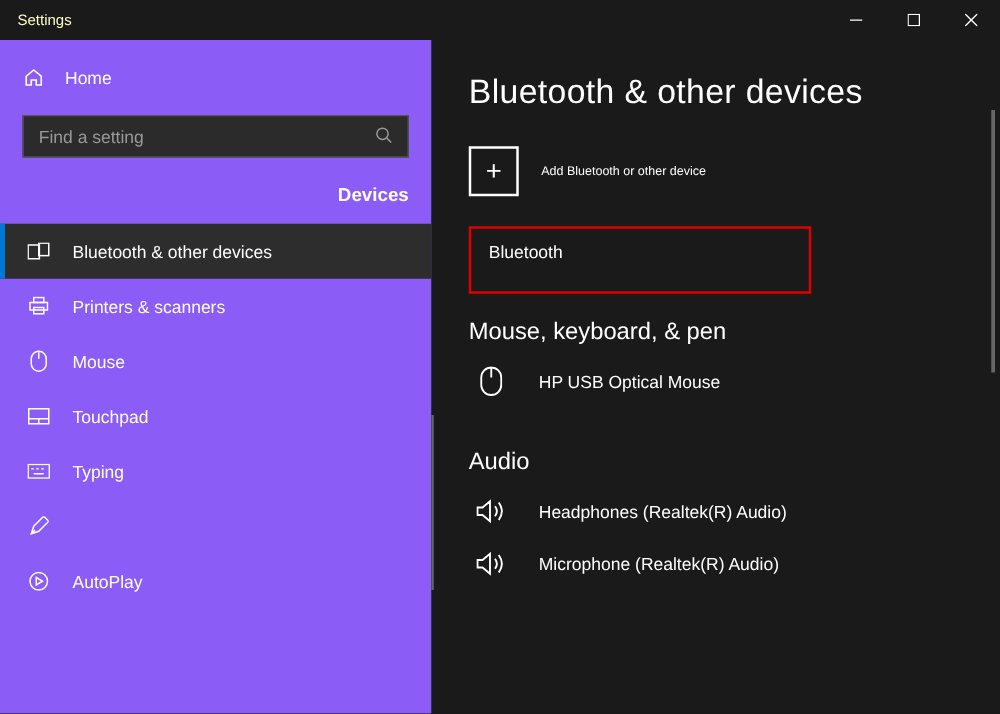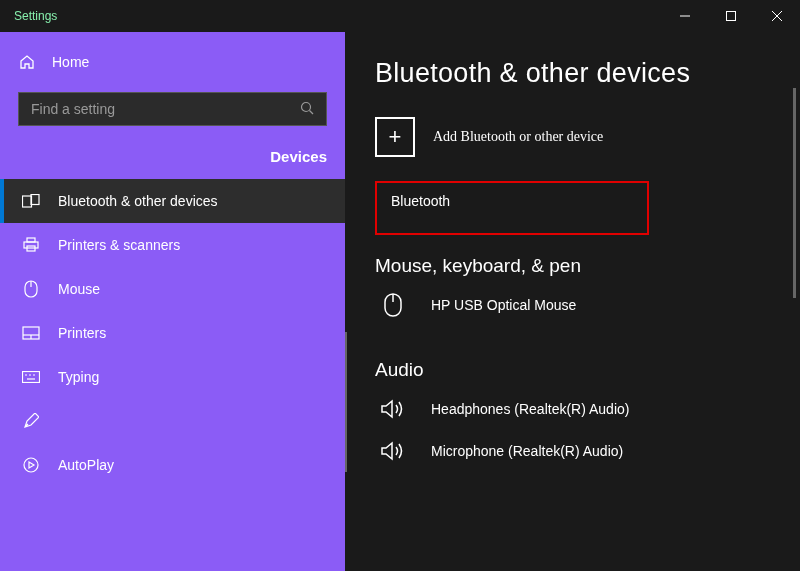--- a/index.html
+++ b/index.html
@@ -14,21 +14,21 @@
     flex-direction: column;
   }
   .titlebar {
     height: 32px;
     display: flex;
     align-items: center;
     justify-content: space-between;
     padding-left: 14px;
     background: #1a1a1a;
   }
-  .titlebar-title { font-size: 12px; color: #86efac; }
+  .titlebar-title { font-size: 12px; color: #fef9c3; }
   .window-controls { display: flex; }
   .win-btn {
     width: 46px; height: 32px;
     display: flex; align-items: center; justify-content: center;
     color: #fff; font-size: 10px;
   }
   .content {
     flex: 1;
     display: flex;
     overflow: hidden;
@@ -97,21 +97,21 @@
     display: flex; align-items: center;
     gap: 18px;
     margin-bottom: 24px;
   }
   .plus-box {
     width: 40px; height: 40px;
     border: 2px solid #fff;
     display: flex; align-items: center; justify-content: center;
     font-size: 22px;
   }
-  .add-label { font-size: 14px; font-family: Liberation Serif, serif; }
+  .add-label { font-size: 10px; }
   .highlight-box {
     border: 2px solid #e00000;
     padding: 10px 14px 14px 14px;
     width: 274px;
     margin-bottom: 20px;
   }
   .section-label {
     font-size: 14px;
     margin-bottom: 10px;
   }
@@ -236,21 +236,21 @@
       <span>Mouse</span>
     </div>
     <div class="nav-item">
       <span class="nav-icon">
         <svg width="18" height="14" viewBox="0 0 18 14">
             <rect x="1" y="1" width="16" height="12" stroke-width="1.2"></rect>
             <line x1="1" y1="9" x2="17" y2="9" stroke-width="1.2"></line>
             <line x1="9" y1="9" x2="9" y2="13" stroke-width="1.2"></line>
           </svg>
       </span>
-      <span>Printers</span>
+      <span>Touchpad</span>
     </div>
     <div class="nav-item">
       <span class="nav-icon">
         <svg width="18" height="12" viewBox="0 0 18 12">
             <rect x="0.5" y="0.5" width="17" height="11" stroke-width="1.2"></rect>
             <line x1="3" y1="4" x2="5" y2="4"></line>
             <line x1="7" y1="4" x2="9" y2="4"></line>
             <line x1="11" y1="4" x2="13" y2="4"></line>
             <line x1="5" y1="8" x2="13" y2="8" stroke-width="1.2"></line>
           </svg>

